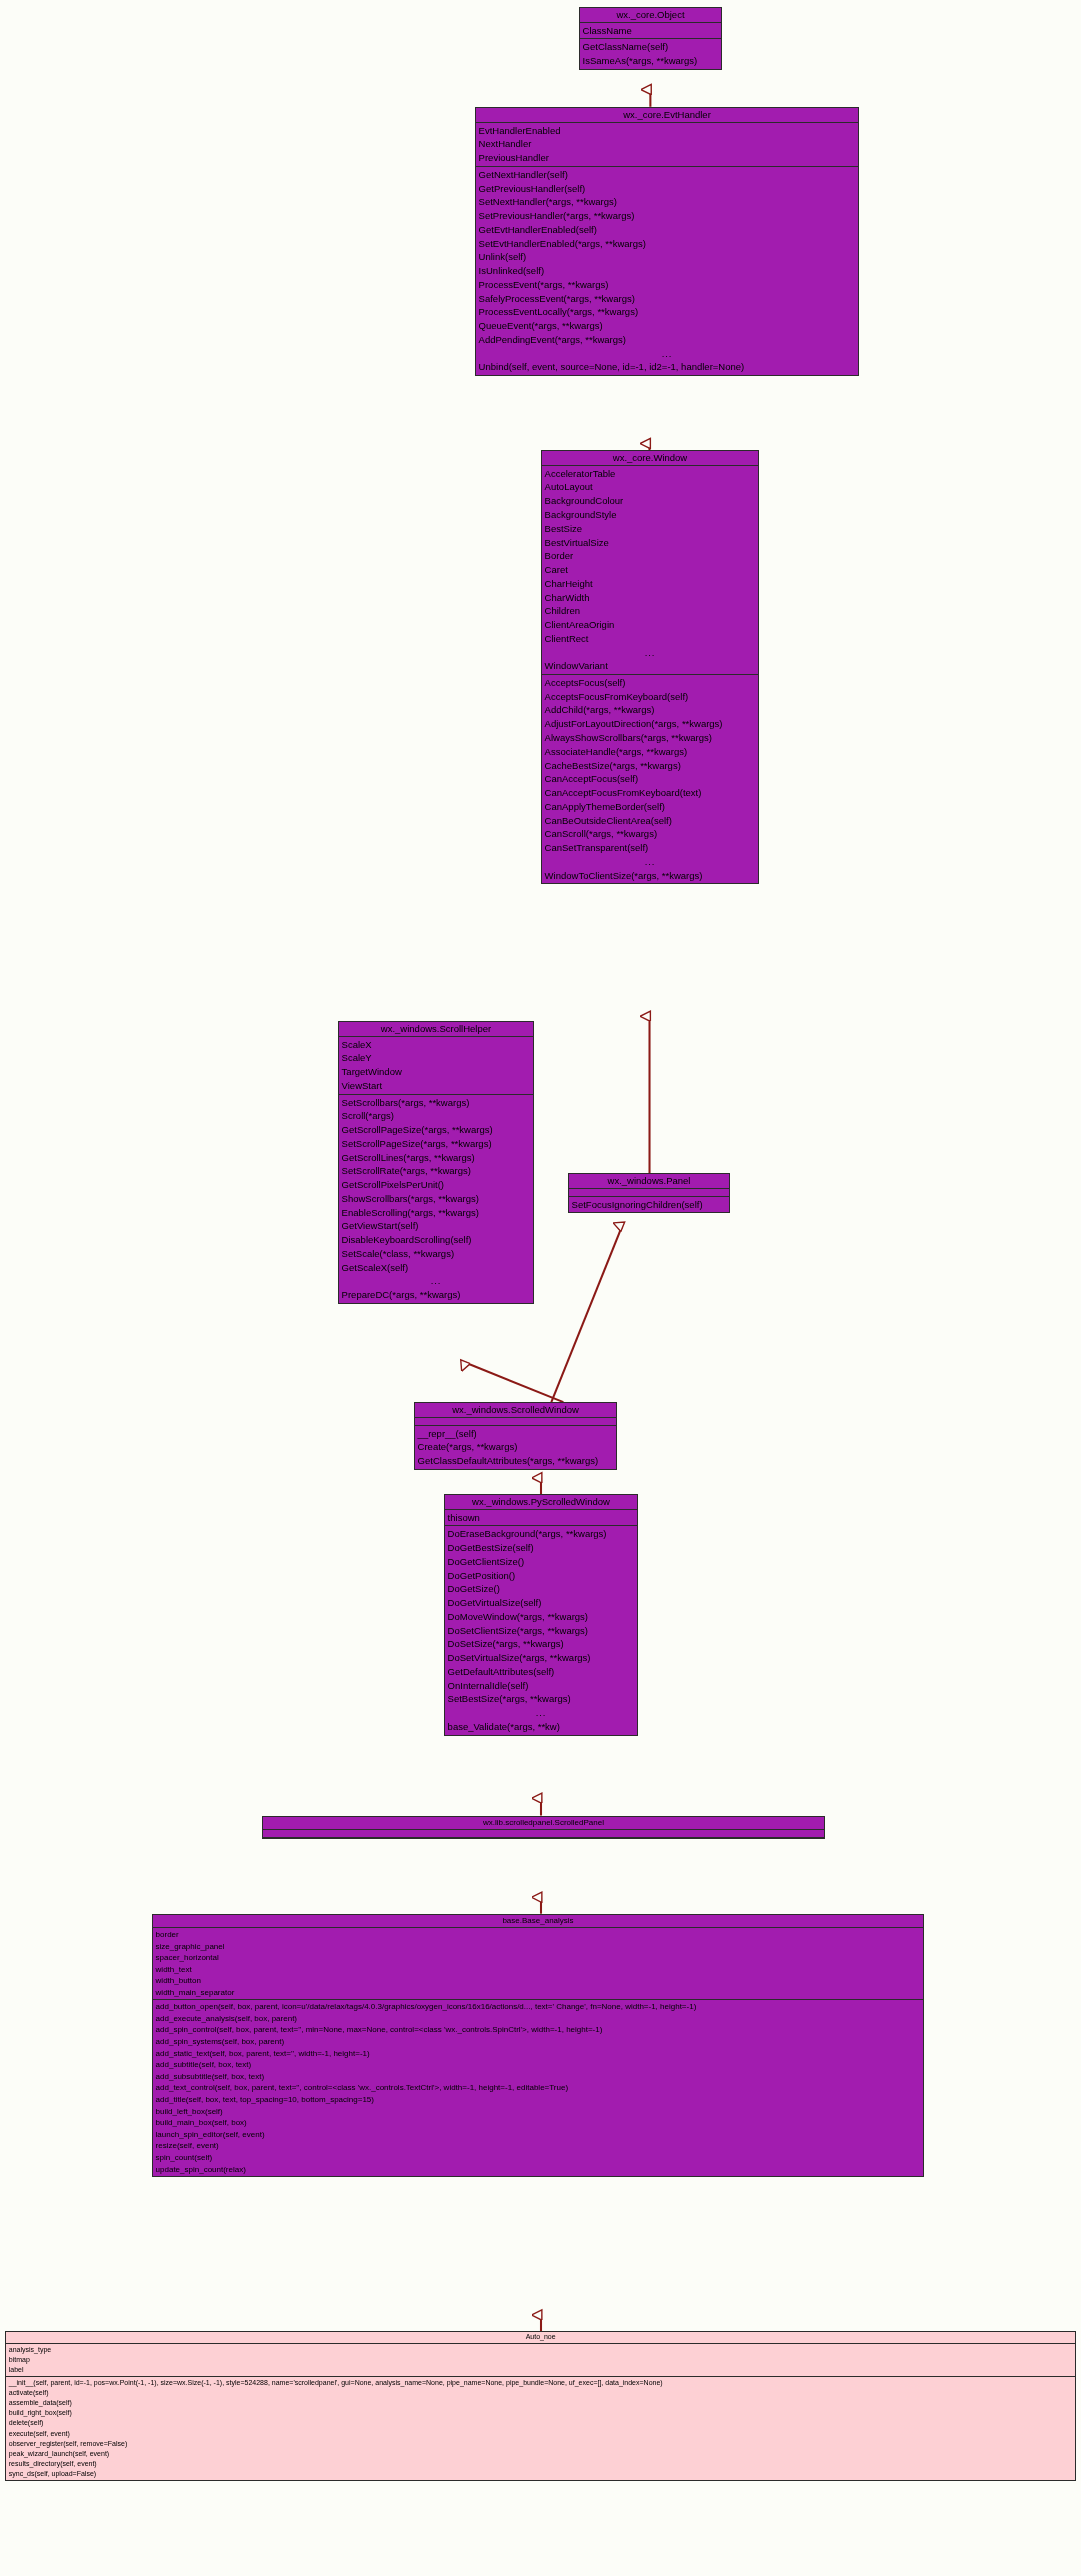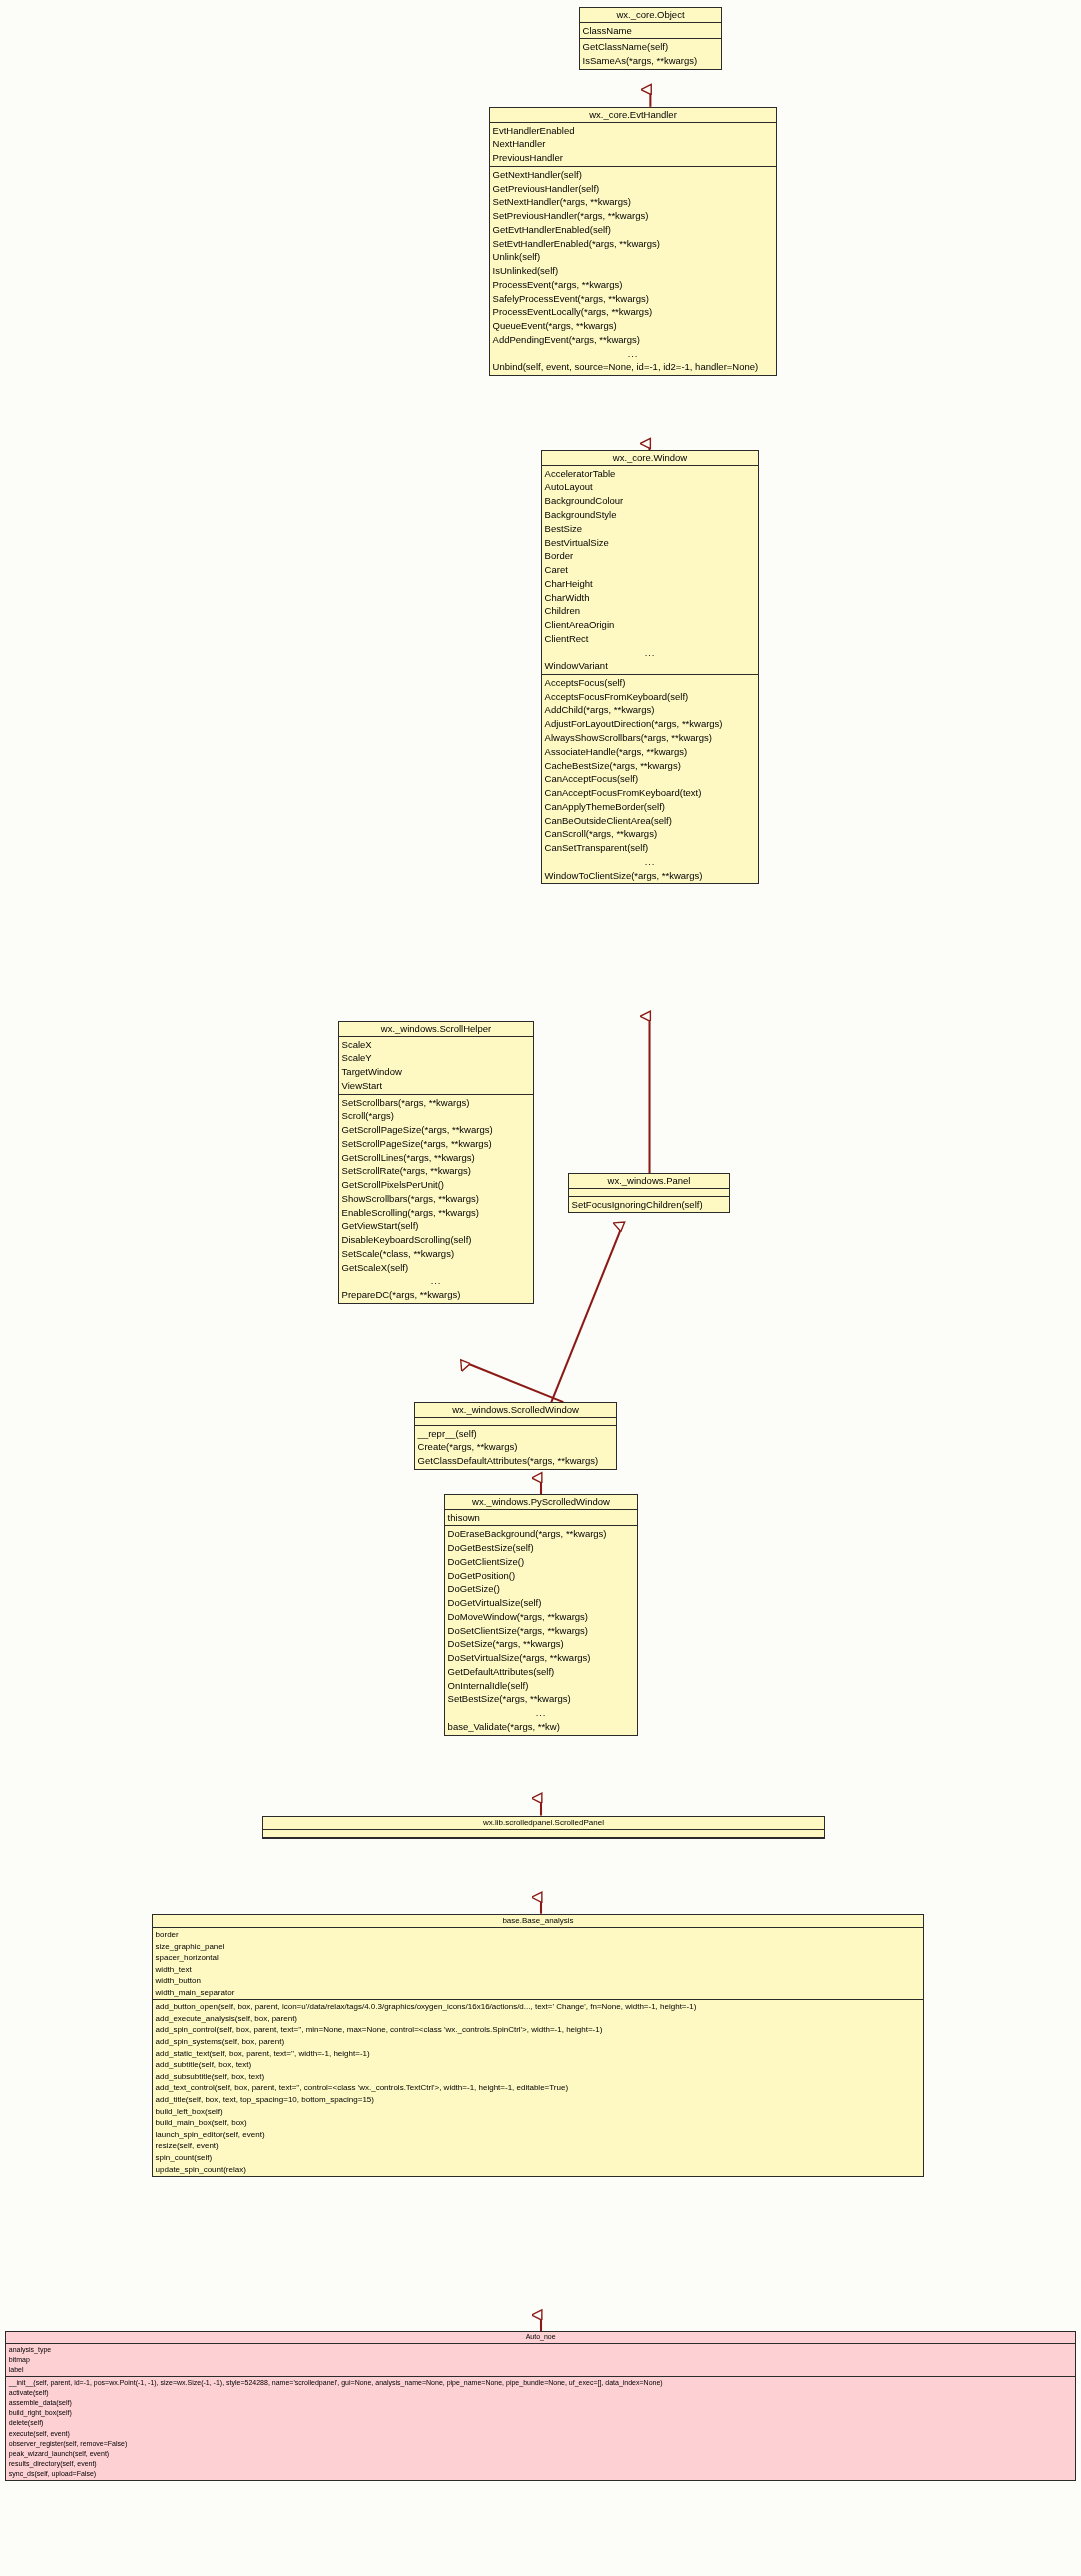--- a/index.html
+++ b/index.html
@@ -25,21 +25,21 @@
     position: absolute;
     left: 0; top: 0;
     width: 1082px;
     height: 2576px;
     pointer-events: none;
   }
   .uml-class {
     position: absolute;
     box-sizing: border-box;
     border: 1.3px solid #2b2b2b;
-    background: #fef9c3;
+    background: #a21caf;
     z-index: 2;
   }
   .uml-class.pink {
     background: #fdd0d4;
   }
   .uml-title {
     text-align: center;
     border-bottom: 1.3px solid #2b2b2b;
     line-height: 1.18;
     padding: 0.9px 3.4px 1.7px 3.4px;
@@ -107,21 +107,21 @@
     <div class="uml-title">wx._core.Object</div>
     <div class="uml-attrs">
         <div class="row">ClassName</div>
       </div>
     <div class="uml-ops">
         <div class="row">GetClassName(self)</div>
         <div class="row">IsSameAs(*args, **kwargs)</div>
       </div>
   </div>
 
-  <div class="uml-class fs11" style="left:489px; top:107px; width:288px;">
+  <div class="uml-class fs11" style="left:475px; top:107px; width:384px;">
     <div class="uml-title">wx._core.EvtHandler</div>
     <div class="uml-attrs">
         <div class="row">EvtHandlerEnabled</div>
         <div class="row">NextHandler</div>
         <div class="row">PreviousHandler</div>
       </div>
     <div class="uml-ops">
         <div class="row">GetNextHandler(self)</div>
         <div class="row">GetPreviousHandler(self)</div>
         <div class="row">SetNextHandler(*args, **kwargs)</div>

